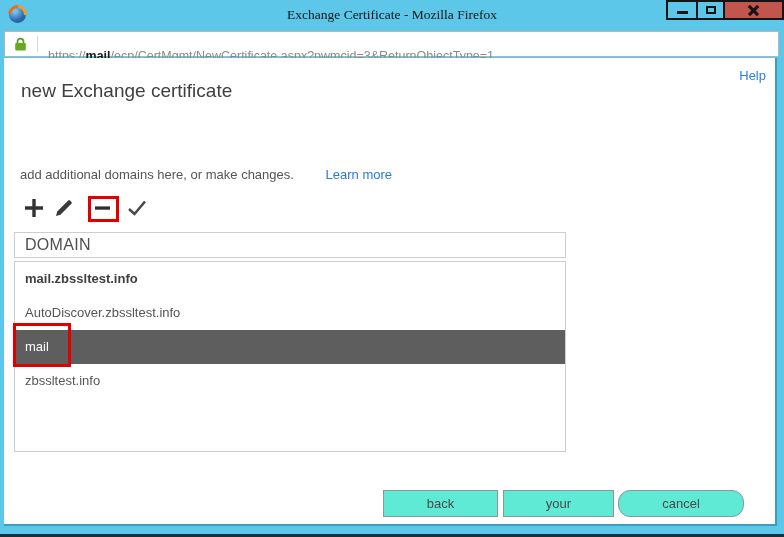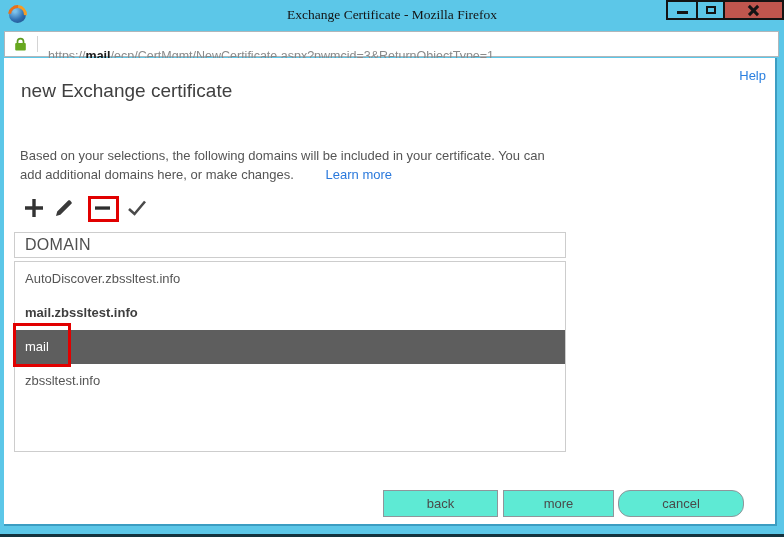--- a/index.html
+++ b/index.html
@@ -102,21 +102,21 @@
     <span class="url-text"><span>https://</span><b>mail</b><span>/ecp/CertMgmt/NewCertificate.aspx?pwmcid=3&amp;ReturnObjectType=1</span></span>
   </div>
 
   <div class="content">
 
     <div class="help-link">Help</div>
 
     <div class="page-title">new Exchange certificate</div>
 
     <div class="desc">
-      <span>Based on your selections, the following domains will be included in your certificate. You can</span><br>
+      <br>
       <span>add additional domains here, or make changes.</span>
       <span class="link">Learn more</span>
     </div>
 
     <div class="tool-icon" style="left:19px;">
       <svg width="22" height="22" viewBox="0 0 22 22">
         <path d="M11 2 v18 M2 11 h18" stroke="#333" stroke-width="3.4"></path>
       </svg>
     </div>
     <div class="tool-icon" style="left:49px;">
@@ -132,28 +132,28 @@
     <div class="tool-icon" style="left:122px;">
       <svg width="22" height="22" viewBox="0 0 22 22">
         <path d="M3 12 l5.5 5 L19 4.5" stroke="#4a4a4a" stroke-width="2.6" fill="none"></path>
       </svg>
     </div>
 
     <div class="ann ann-minus"></div>
 
     <div class="tbl-header">DOMAIN</div>
     <div class="tbl-body">
+      <div class="row bold">mail.zbssltest.info</div>
       <div class="row">AutoDiscover.zbssltest.info</div>
-      <div class="row bold">mail.zbssltest.info</div>
       <div class="row selected">mail</div>
       <div class="row">zbssltest.info</div>
     </div>
 
     <div class="ann ann-row"></div>
 
     <div class="btn btn-back">back</div>
-    <div class="btn btn-next">more</div>
+    <div class="btn btn-next">your</div>
     <div class="btn btn-cancel">cancel</div>
 
   </div>
 
   <div class="bottom-navy"></div>
 </div>
 
 </body></html>

